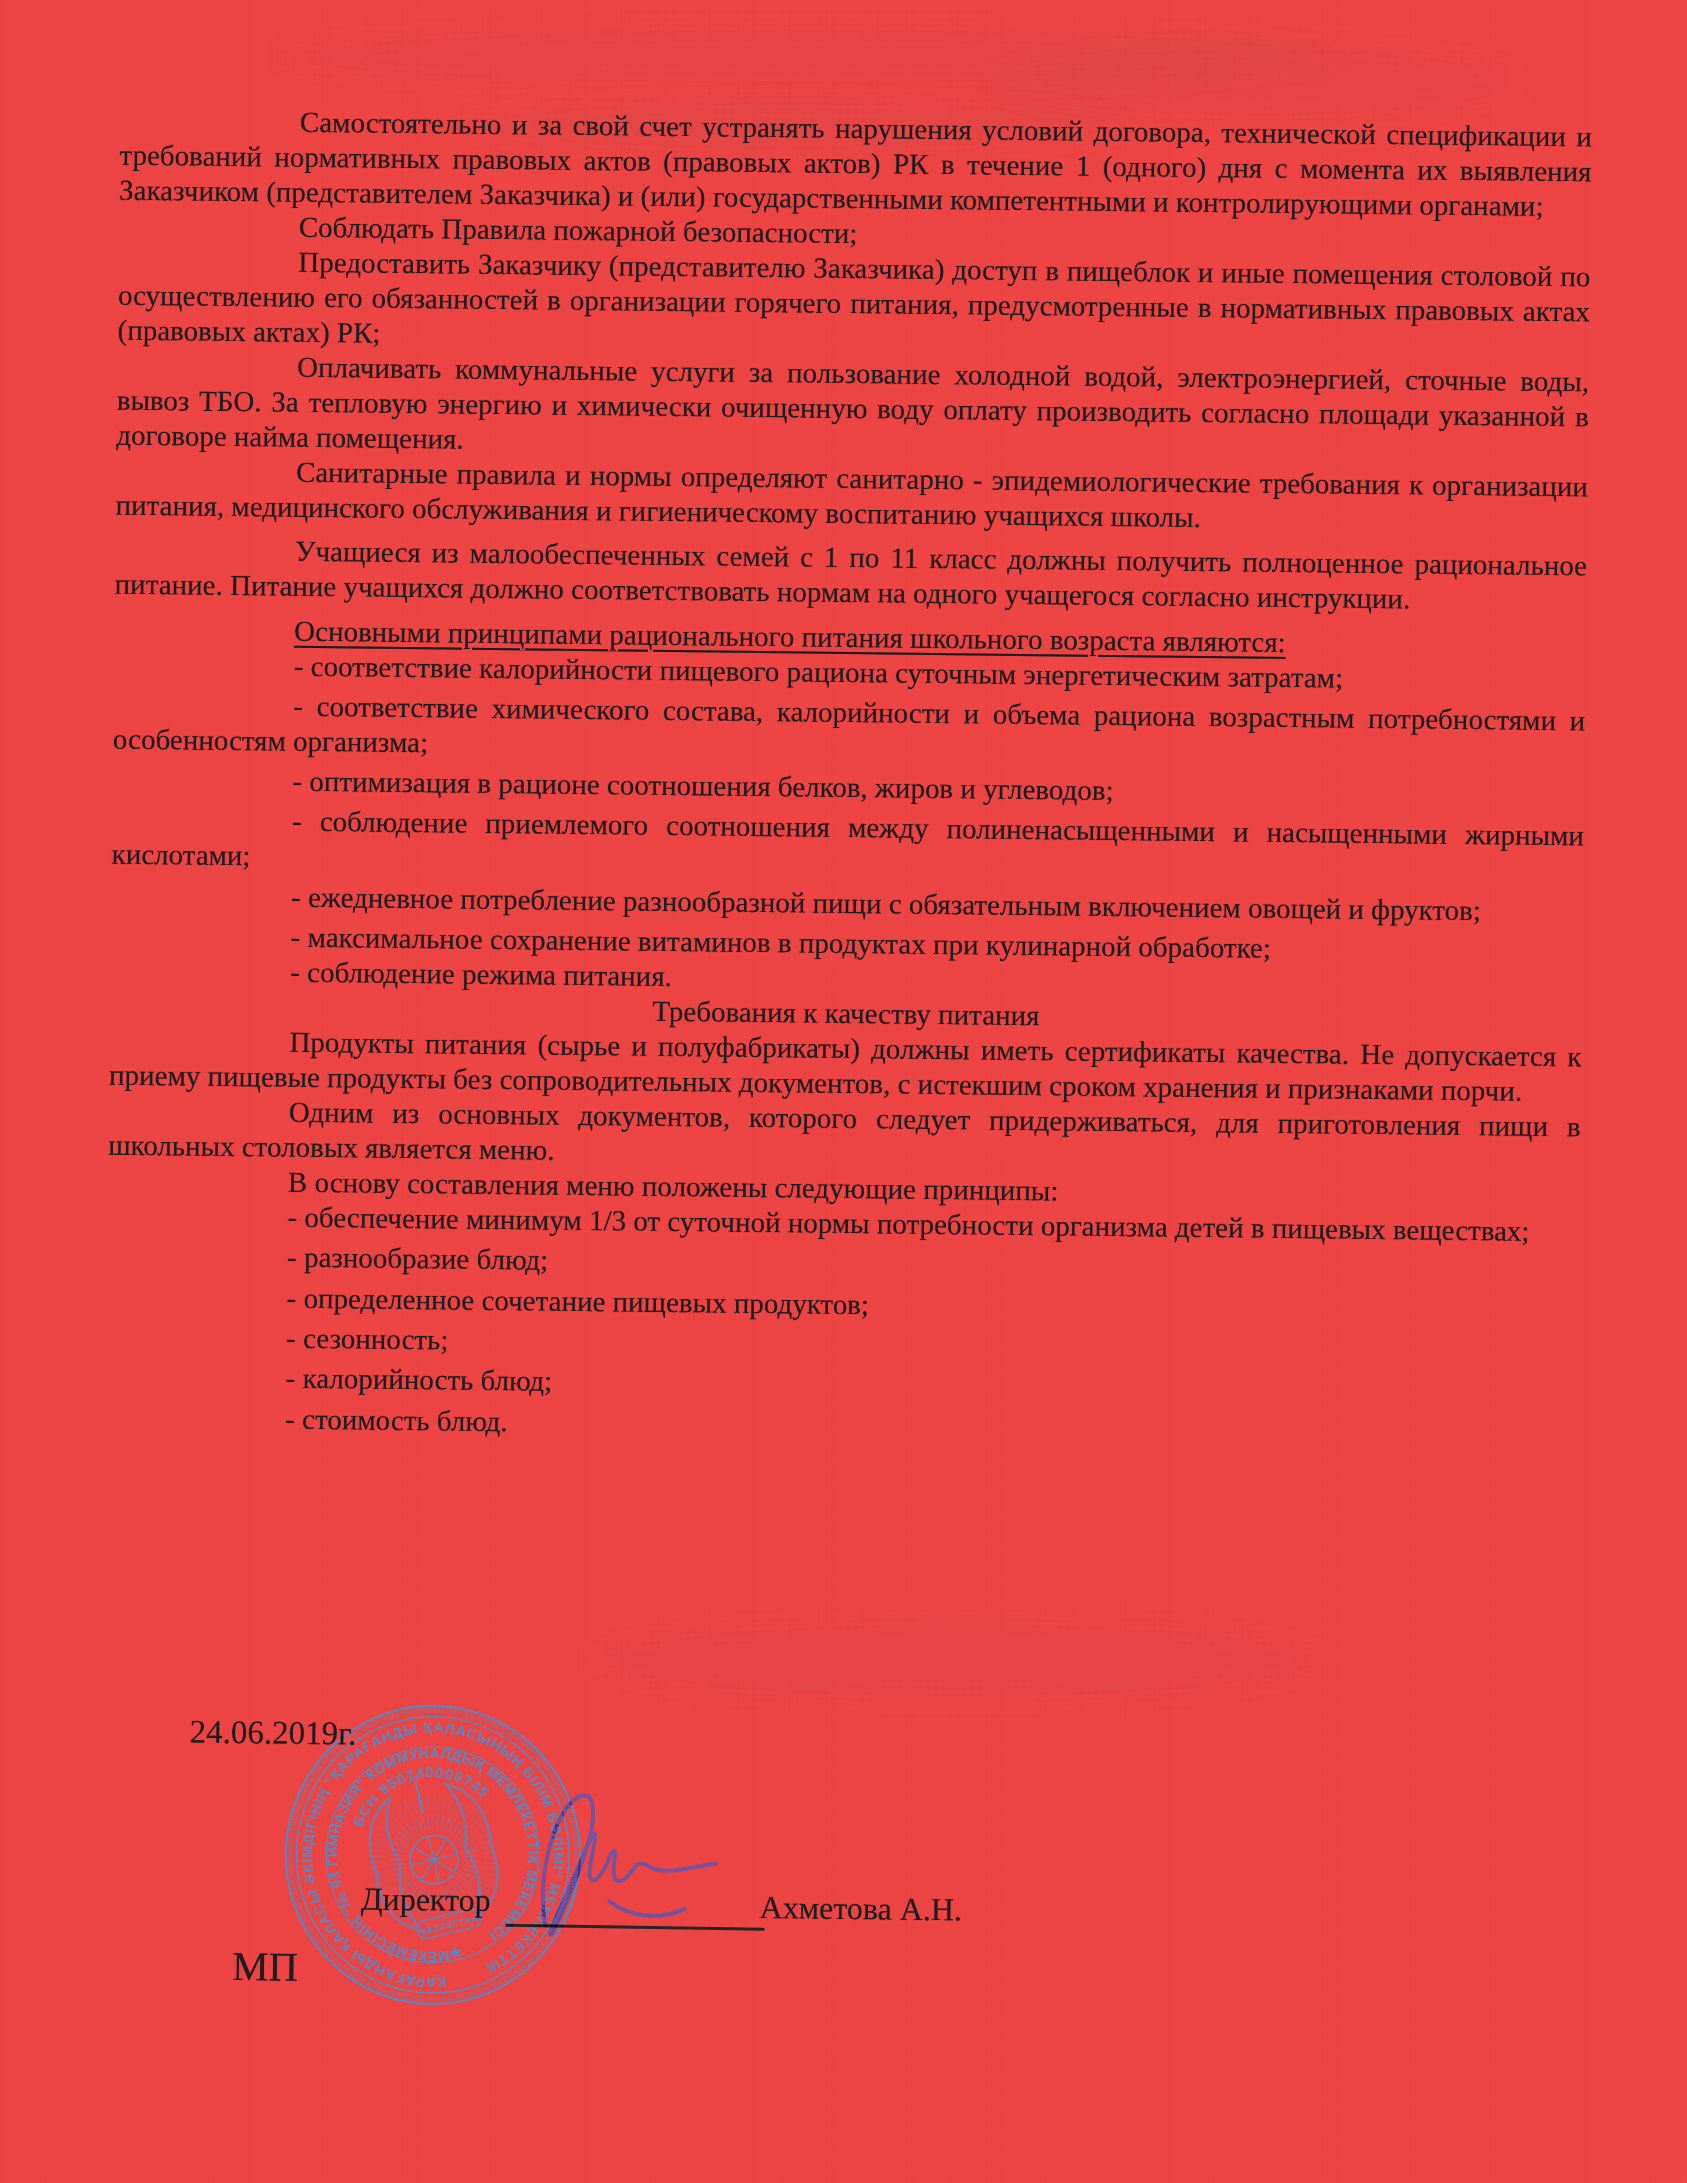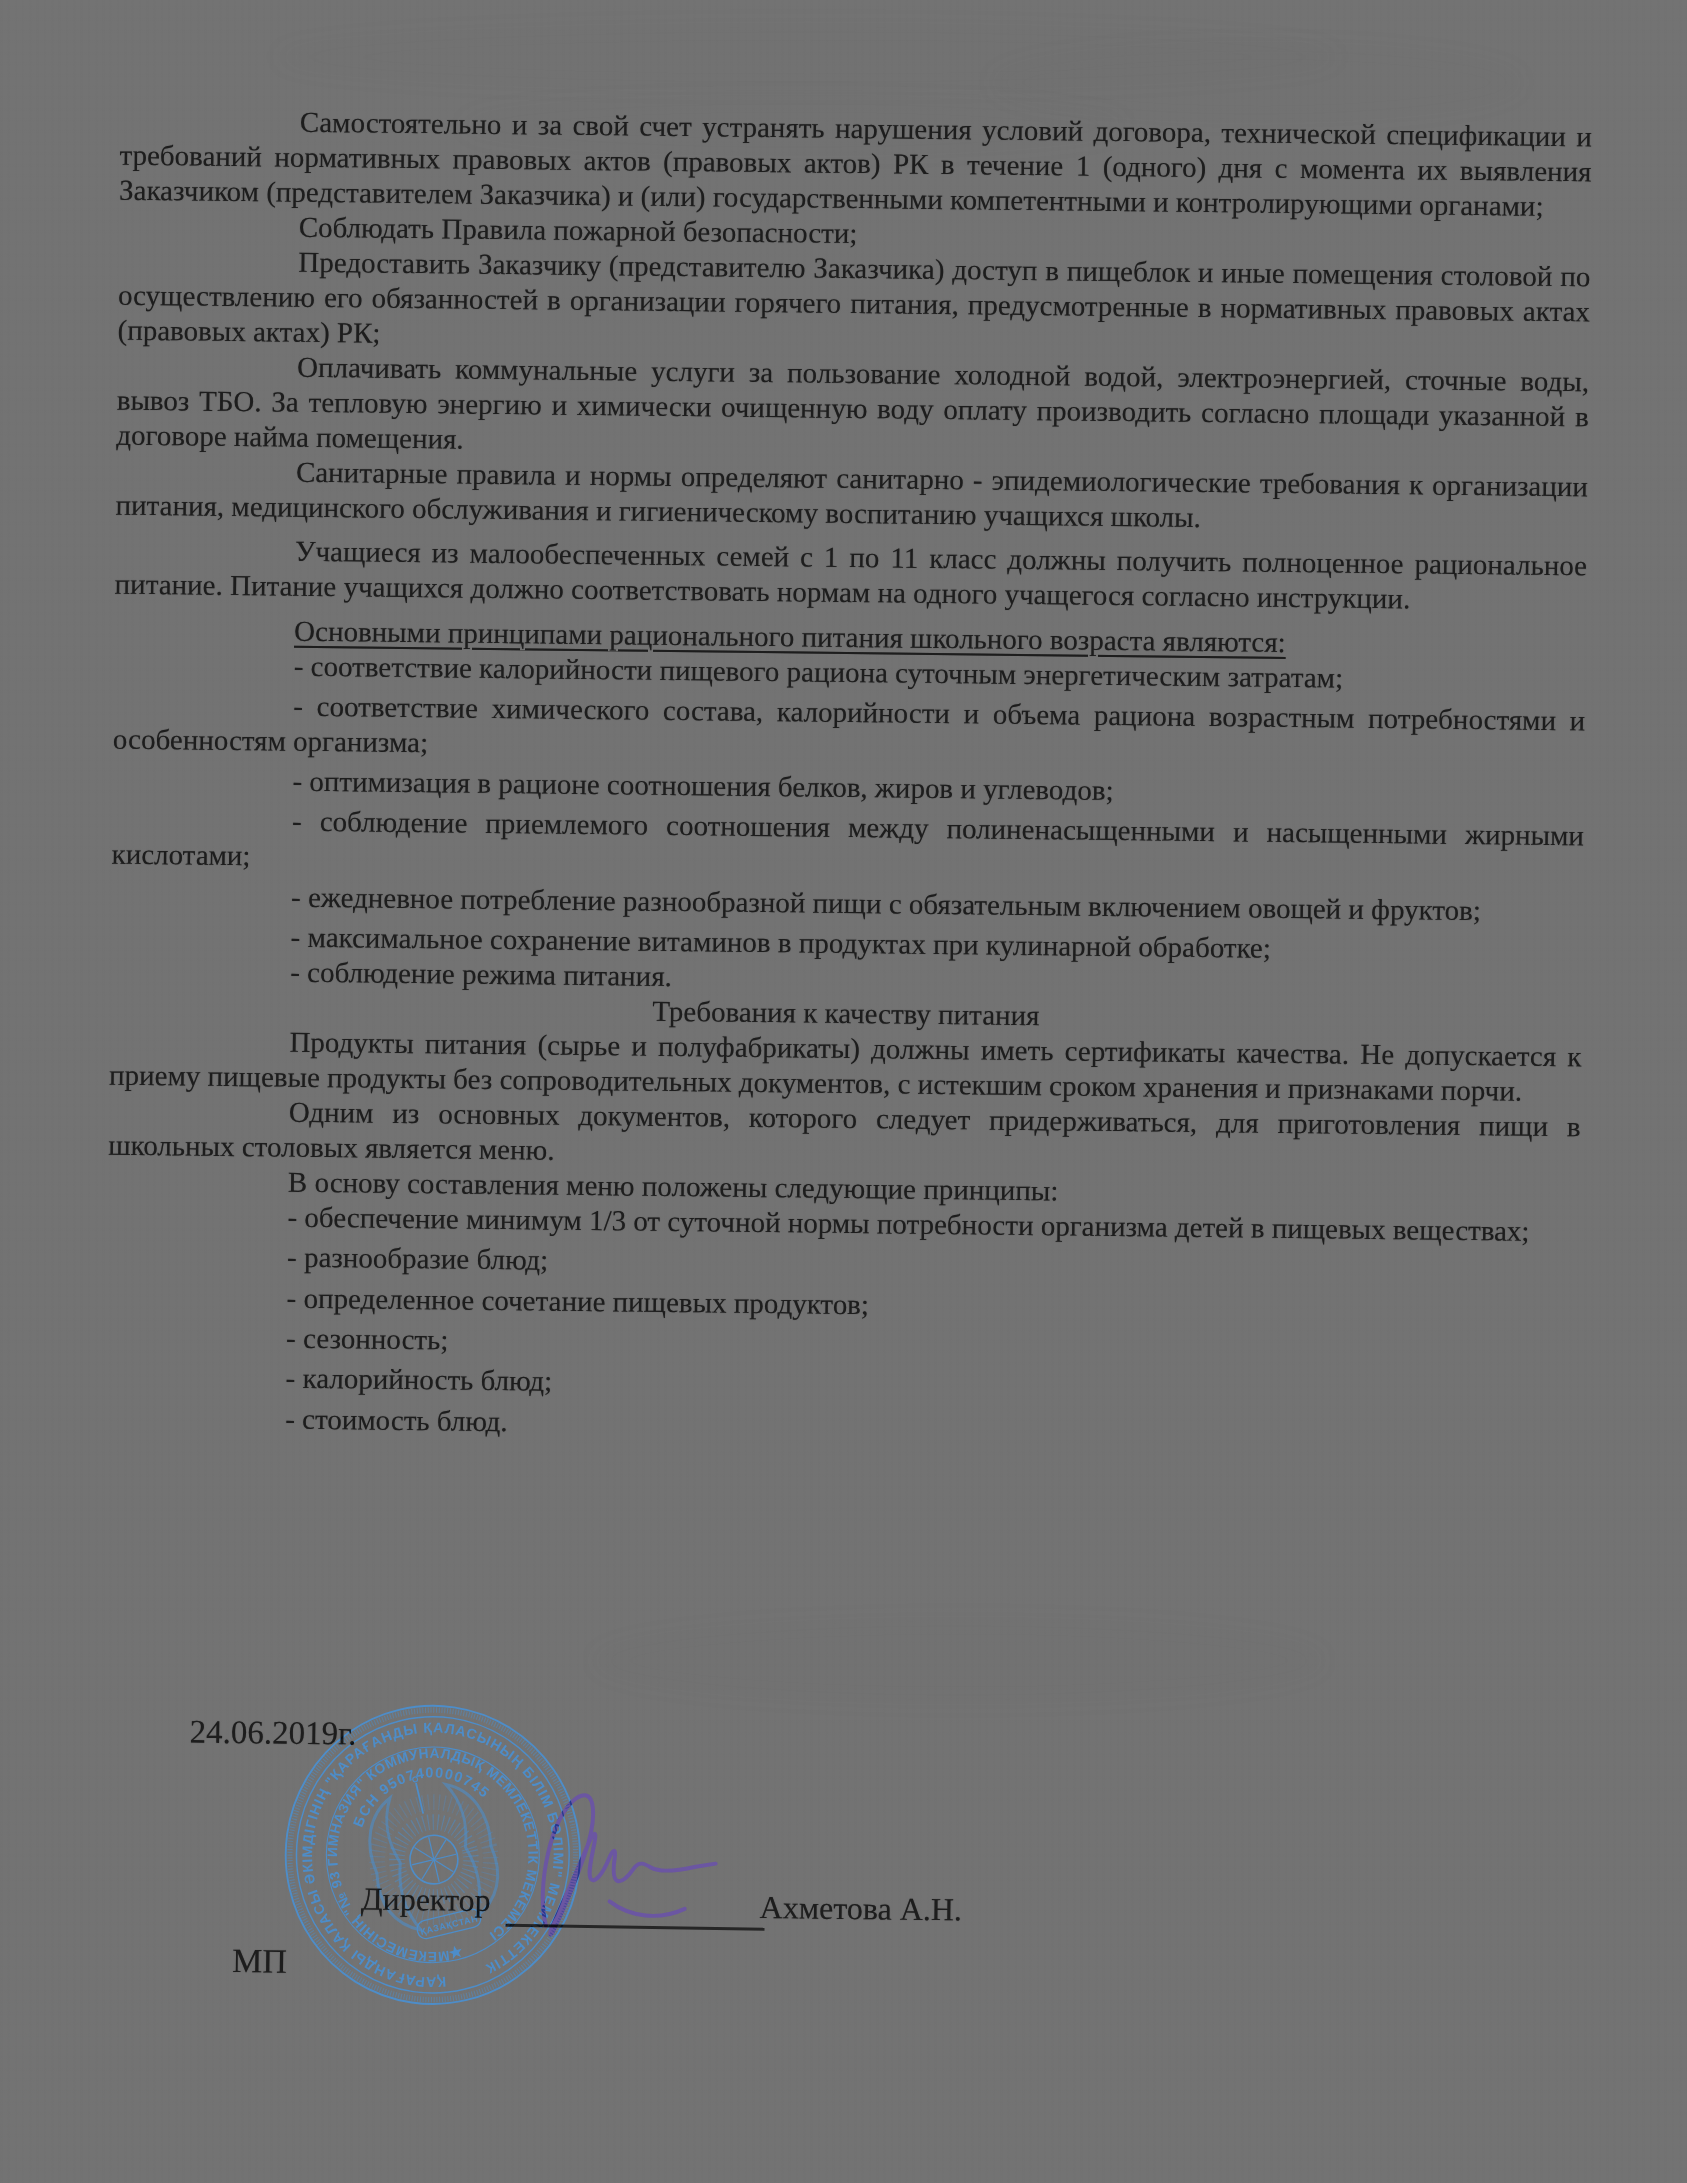--- a/index.html
+++ b/index.html
@@ -1,17 +1,17 @@
 <!DOCTYPE html>
 <html style="font-size:10.6px"><head>
 <meta charset="utf-8">
 <style>
   html,body{margin:0;padding:0;background:#ffffff;}
   .page{
-    position:relative;width:1687px;height:2183px;background:#737373;overflow:hidden;
+    position:relative;width:1687px;height:2183px;background:#ef4444;overflow:hidden;
     font-family:"Liberation Serif","DejaVu Serif",serif;color:#1d1d1d;
   }
   .grain{
     position:absolute;inset:0;pointer-events:none;
     background:
       repeating-linear-gradient(90deg, rgba(60,60,60,.015) 0 2.6px, rgba(0,0,0,0) 2.6px 7.3px),
       repeating-linear-gradient(0deg, rgba(80,80,80,.008) 0 4px, rgba(0,0,0,0) 4px 11.2px);
   }
   .smudge{position:absolute;background:rgba(90,90,95,.05);filter:blur(10.6px);border-radius:50%;}
   .tilt{position:absolute;left:0;top:0;width:1687px;height:2183px;
@@ -23,21 +23,21 @@
   }
   .text p{margin:0;text-indent:180px;}
   .text p.c{text-align:center;text-indent:0;}
   .text p.ul{text-decoration:underline;text-decoration-thickness:2px;text-underline-offset:4.6px;}
   .text p.g{margin-top:5.3px;}
   .text p.G{margin-top:9.3px;}
   .footer-item{position:absolute;text-shadow:0 0 0.9px rgba(25,25,25,.5);}
   .date{left:197px;top:1721px;font-size:33px;}
   .role{left:370px;top:1886px;font-size:32px;z-index:3;}
   .name{left:769px;top:1890px;font-size:32px;}
-  .mp{left:242px;top:1949px;font-size:34px;z-index:3;}
+  .mp{left:242px;top:1949px;font-size:41px;z-index:3;}
   .sig-line{position:absolute;left:515px;top:1928px;width:259px;height:3.3px;background:#262626;
             transform:rotate(0.25deg);z-index:4;}
   .stamp{position:absolute;left:292px;top:1708px;width:299px;height:303px;z-index:5;
          mix-blend-mode:multiply;opacity:.93;}
   .stamp text{font-family:"Liberation Sans","DejaVu Sans",sans-serif;font-weight:bold;}
   .signature{position:absolute;left:521px;top:1772px;width:218px;height:198px;z-index:6;
              mix-blend-mode:multiply;}
 </style>
 </head>
 <body>

